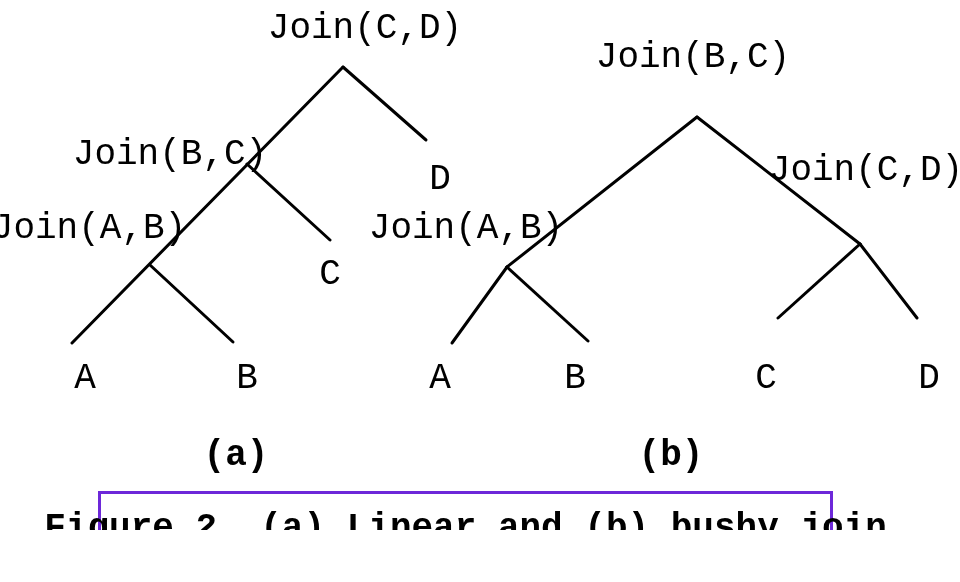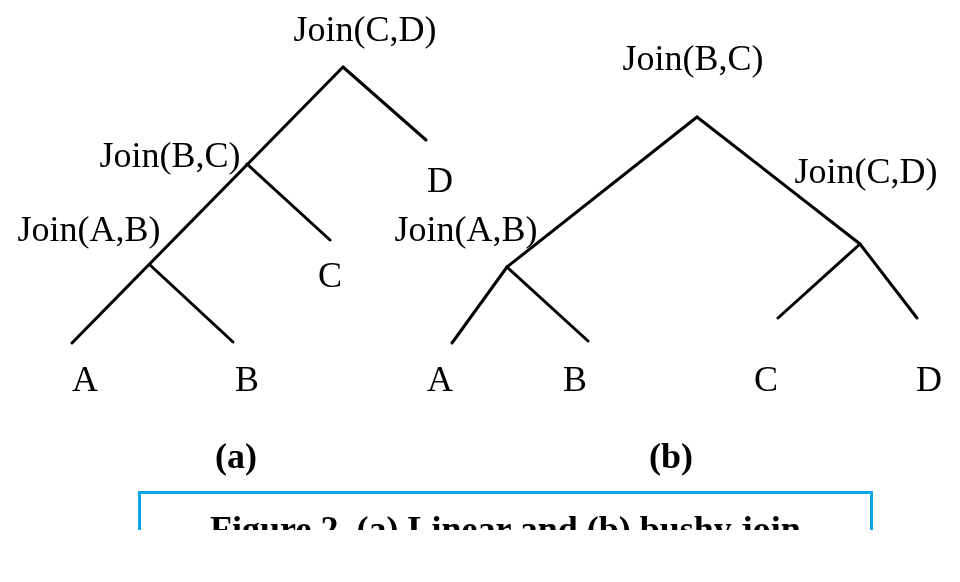--- a/index.html
+++ b/index.html
@@ -5,21 +5,21 @@
   html, body {
     margin: 0;
     padding: 0;
     background: #ffffff;
   }
   .figure {
     position: relative;
     width: 960px;
     height: 530px;
     background: #ffffff;
-    font-family: Liberation Serif, serif;
+    font-family: Liberation Mono, monospace;
     color: #000000;
     overflow: hidden;
   }
   .edges {
     position: absolute;
     left: 0;
     top: 0;
     width: 960px;
     height: 582px;
   }
@@ -53,25 +53,24 @@
   .b-leafD { left: 929px; top: 379px; }
   .b-cap   { left: 671px; top: 456px; }
   
   .caption-box {
     position: absolute;
     left: 98px;
     top: 491px;
     width: 735px;
     height: 75px;
     box-sizing: border-box;
-    border: 3px solid #0ea5e9;
+    border: 3px solid #6d28d9;
     display: flex;
     align-items: center;
     justify-content: center;
-    margin-left: 40px;
   }
   .caption-text {
     font-weight: bold;
     font-size: 36px;
     line-height: 1;
     white-space: nowrap;
   }
 </style>
 </head>
 <body>

